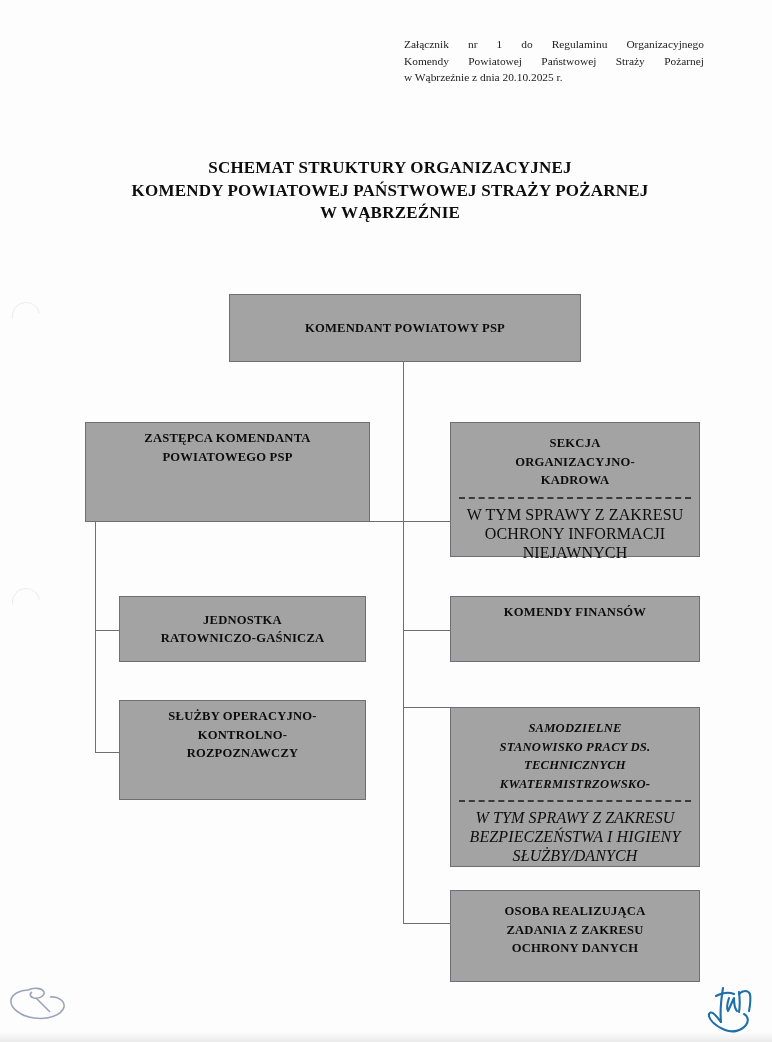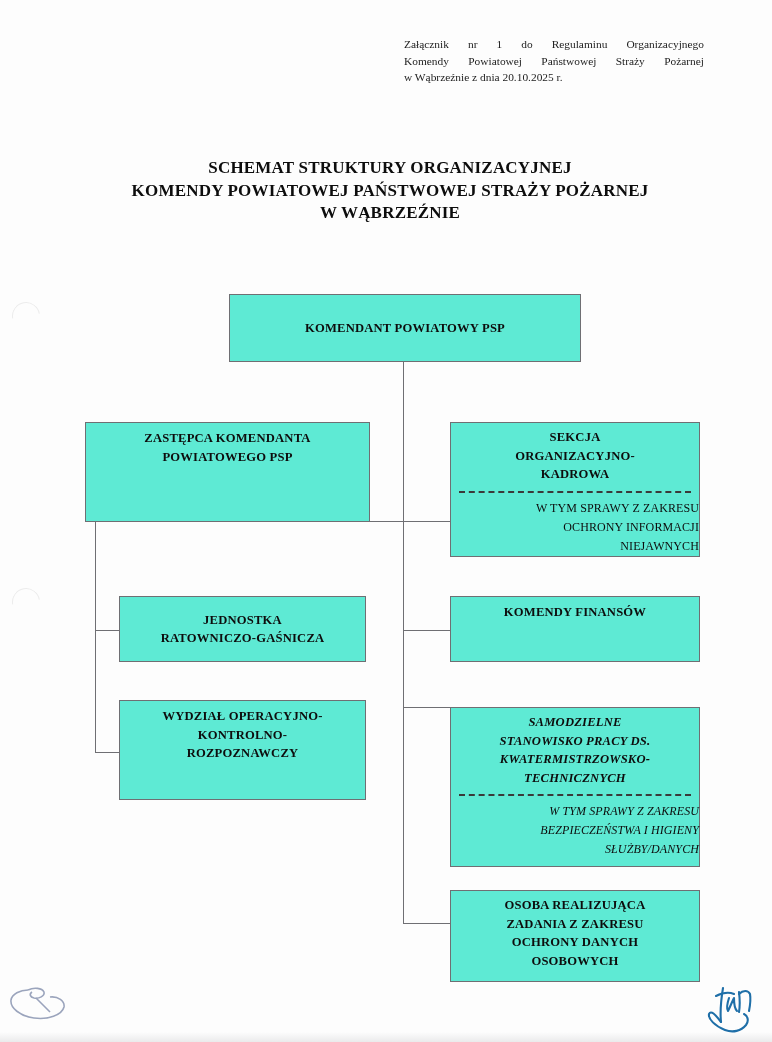--- a/index.html
+++ b/index.html
@@ -47,42 +47,42 @@
     font-size: 17px;
     line-height: 22.5px;
     letter-spacing: 0.2px;
   }
   .doc-title .ln { display: block; white-space: nowrap; }
 
   
   .box {
     position: absolute;
     border: 1.3px solid #6f6f73;
-    background: #5eead4;
+    background: #a3a3a3;
     box-sizing: border-box;
   }
   .box .title {
     font-weight: bold;
     text-align: center;
     font-size: 12.6px;
     line-height: 18.5px;
     letter-spacing: 0.2px;
   }
   .box .title .ln { display: block; white-space: nowrap; }
   .box .sub {
-    text-align: right;
-    font-size: 12px;
+    text-align: center;
+    font-size: 16px;
     line-height: 19px;
     font-weight: normal;
     letter-spacing: 0.1px;
   }
   .box .sub .ln { display: block; white-space: nowrap; }
 
   .pad-top { padding-top: 6px; }
-  .pad-top-sm { padding-top: 5px; }
+  .pad-top-sm { padding-top: 11px; }
 
   .divider {
     border-top: 2px dashed #3a3a3a;
     margin: 7px 8px 6px 8px;
     height: 0;
   }
 
   .center-mid {
     display: flex;
     align-items: center;
@@ -205,47 +205,46 @@
   </div>
 
   <div class="box pad-top" style="left:450px; top:596px; width:250px; height:66px;">
     <div class="title">
       <span class="ln">KOMENDY FINANSÓW</span>
     </div>
   </div>
 
   <div class="box pad-top" style="left:119px; top:700px; width:247px; height:100px;">
     <div class="title">
-      <span class="ln">WYDZIAŁ OPERACYJNO-</span>
+      <span class="ln">SŁUŻBY OPERACYJNO-</span>
       <span class="ln">KONTROLNO-</span>
       <span class="ln">ROZPOZNAWCZY</span>
     </div>
   </div>
 
   <div class="box pad-top-sm" style="left:450px; top:707px; width:250px; height:160px;font-style:italic;">
     <div class="title">
       <span class="ln">SAMODZIELNE</span>
       <span class="ln">STANOWISKO PRACY DS.</span>
+      <span class="ln">TECHNICZNYCH</span>
       <span class="ln">KWATERMISTRZOWSKO-</span>
-      <span class="ln">TECHNICZNYCH</span>
     </div>
     <div class="divider"></div>
     <div class="sub">
       <span class="ln">W TYM SPRAWY Z ZAKRESU</span>
       <span class="ln">BEZPIECZEŃSTWA I HIGIENY</span>
       <span class="ln">SŁUŻBY/DANYCH</span>
     </div>
   </div>
 
   <div class="box pad-top-sm" style="left:450px; top:890px; width:250px; height:92px;">
     <div class="title">
       <span class="ln">OSOBA REALIZUJĄCA</span>
       <span class="ln">ZADANIA Z ZAKRESU</span>
       <span class="ln">OCHRONY DANYCH</span>
-      <span class="ln">OSOBOWYCH</span>
     </div>
   </div>
 
   <svg class="sig" viewBox="0 0 62 60">
     <g fill="none" stroke="#1f6fa8" stroke-width="2.1" stroke-linecap="round" stroke-linejoin="round">
       <path d="M20 10 C18 22, 17 34, 18 44"></path>
       <path d="M13 18 C19 15, 26 14, 31 16"></path>
       <path d="M26 20 C24 26, 23 30, 25 33 C27 29, 29 24, 31 20 C31 26, 32 31, 34 33"></path>
       <path d="M36 14 C37 22, 37 28, 36 34"></path>
       <path d="M36 16 C40 12, 45 12, 47 16 C48 22, 47 28, 46 33"></path>

